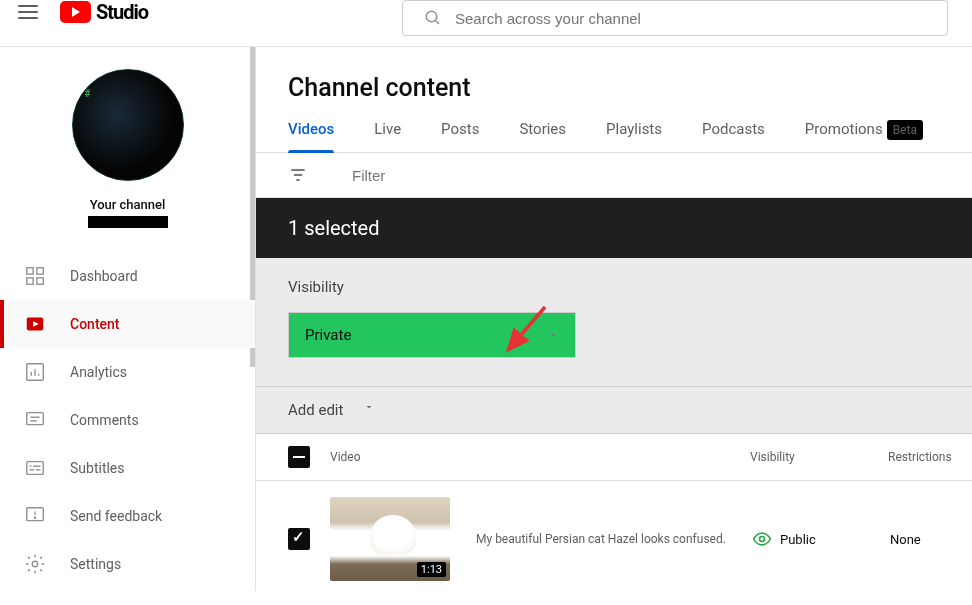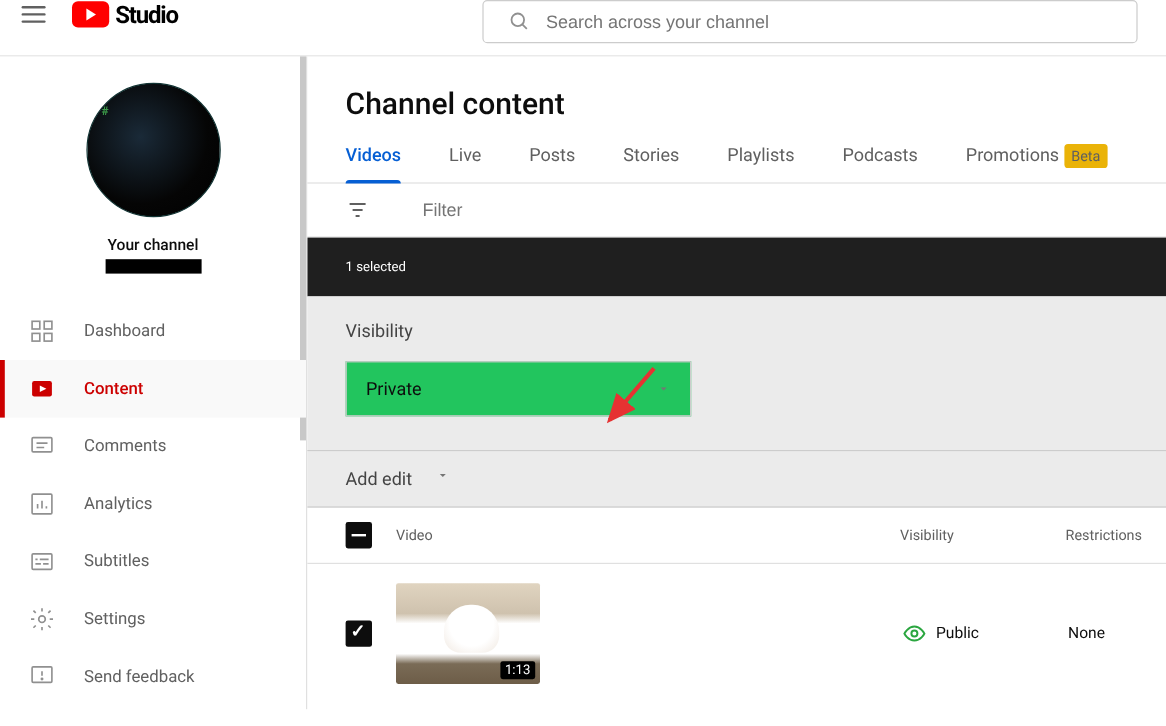--- a/index.html
+++ b/index.html
@@ -32,26 +32,26 @@
     .nav-item.active .nav-label { font-weight: 500; }
     .nav-icon { width: 22px; height: 22px; display: flex; align-items: center; justify-content: center; flex-shrink: 0; }
     
     .main { flex: 1; overflow: hidden; display: flex; flex-direction: column; }
     .page-title { font-size: 25px; font-weight: 500; padding: 26px 32px 18px 32px; }
     
     .tabs { display: flex; padding: 0 32px; border-bottom: 1px solid #e0e0e0; gap: 40px; align-items: center; }
     .tab { padding: 0 0 14px 0; font-size: 15px; color: #606060; cursor: pointer; position: relative; }
     .tab.active { color: #065fd4; font-weight: 500; }
     .tab.active::after { content: ''; position: absolute; bottom: -1px; left: 0; right: 0; height: 3px; background: #065fd4; border-radius: 3px 3px 0 0; }
-    .badge { background: #eab308; font-size: 12px; padding: 3px 6px; border-radius: 3px; color: #606060; margin-left: 4px; }
+    .badge { background: #000000; font-size: 12px; padding: 3px 6px; border-radius: 3px; color: #606060; margin-left: 4px; }
     
     .filter-row { display: flex; align-items: center; padding: 12px 32px; gap: 44px; border-bottom: 1px solid #e0e0e0; }
     .filter-input { border: none; outline: none; font-size: 15px; color: #909090; }
     
-    .selection-bar { background: #1f1f1f; color: #fff; padding: 18px 32px; font-size: 11px; }
+    .selection-bar { background: #1f1f1f; color: #fff; padding: 18px 32px; font-size: 20px; }
     
     .visibility-panel { background: #ebebeb; padding: 20px 32px 28px 32px; border-bottom: 1px solid #ccc; position: relative; }
     .vis-label { font-size: 15px; color: #444; margin-bottom: 16px; }
     .vis-select { width: 288px; height: 46px; background: #22c55e; border: 1px solid #ccc; display: flex; align-items: center; justify-content: space-between; padding: 0 16px; font-size: 15px; color: #0d0d0d; cursor: pointer; }
     
     .add-edit-row { display: flex; align-items: flex-start; padding: 14px 32px; background: #ebebeb; border-bottom: 1px solid #ccc; gap: 20px; font-size: 15px; color: #444; }
     
     .table-header { display: flex; align-items: center; padding: 12px 32px; border-bottom: 1px solid #e0e0e0; font-size: 12px; color: #606060; gap: 20px; }
     .col-check { width: 22px; height: 22px; background: #0d0d0d; border-radius: 2px; position: relative; cursor: pointer; flex-shrink: 0; }
     .col-check::after { content: ''; position: absolute; left: 5px; right: 5px; top: 50%; height: 2px; background: #fff; transform: translateY(-50%); }
@@ -123,68 +123,68 @@
             <svg width="22" height="22" viewBox="0 0 24 24">
               <rect x="3" y="5" width="18" height="14" rx="2" fill="#cc0000"></rect>
               <path d="M10 9 L16 12 L10 15 Z" fill="#fff"></path>
             </svg>
           </span>
         <span class="nav-label">Content</span>
       </li>
       <li class="nav-item">
         <span class="nav-icon">
             <svg width="22" height="22" viewBox="0 0 24 24" fill="none" stroke="#909090" stroke-width="1.5">
-              <rect x="3" y="4" width="18" height="13" rx="1"></rect>
-              <line x1="7" y1="9" x2="17" y2="9"></line>
-              <line x1="7" y1="13" x2="14" y2="13"></line>
-            </svg>
-          </span>
-        <span class="nav-label">Comments</span>
-      </li>
-      <li class="nav-item">
-        <span class="nav-icon">
-            <svg width="22" height="22" viewBox="0 0 24 24" fill="none" stroke="#909090" stroke-width="1.5">
               <rect x="3" y="3" width="18" height="18" rx="1"></rect>
               <line x1="8" y1="16" x2="8" y2="12"></line>
               <line x1="12" y1="16" x2="12" y2="9"></line>
               <line x1="16" y1="16" x2="16" y2="14"></line>
             </svg>
           </span>
         <span class="nav-label">Analytics</span>
+      </li>
+      <li class="nav-item">
+        <span class="nav-icon">
+            <svg width="22" height="22" viewBox="0 0 24 24" fill="none" stroke="#909090" stroke-width="1.5">
+              <rect x="3" y="4" width="18" height="13" rx="1"></rect>
+              <line x1="7" y1="9" x2="17" y2="9"></line>
+              <line x1="7" y1="13" x2="14" y2="13"></line>
+            </svg>
+          </span>
+        <span class="nav-label">Comments</span>
       </li>
       <li class="nav-item">
         <span class="nav-icon">
             <svg width="22" height="22" viewBox="0 0 24 24" fill="none" stroke="#909090" stroke-width="1.5">
               <rect x="3" y="5" width="18" height="14" rx="1"></rect>
               <line x1="6" y1="14" x2="11" y2="14"></line>
               <line x1="13" y1="14" x2="18" y2="14"></line>
               <line x1="6" y1="10" x2="8" y2="10"></line>
               <line x1="10" y1="10" x2="18" y2="10"></line>
             </svg>
           </span>
         <span class="nav-label">Subtitles</span>
       </li>
       <li class="nav-item">
         <span class="nav-icon">
             <svg width="22" height="22" viewBox="0 0 24 24" fill="none" stroke="#909090" stroke-width="1.5">
-              <circle cx="12" cy="12" r="3"></circle>
-              <path d="M12 2v3M12 19v3M4.2 4.2l2.1 2.1M17.7 17.7l2.1 2.1M2 12h3M19 12h3M4.2 19.8l2.1-2.1M17.7 6.3l2.1-2.1"></path>
-            </svg>
-          </span>
-        <span class="nav-label">Settings</span>
-      </li>
-      <li class="nav-item">
-        <span class="nav-icon">
-            <svg width="22" height="22" viewBox="0 0 24 24" fill="none" stroke="#909090" stroke-width="1.5">
               <rect x="3" y="3" width="18" height="14" rx="1"></rect>
               <line x1="12" y1="7" x2="12" y2="11"></line>
               <circle cx="12" cy="14" r="0.6" fill="#909090"></circle>
             </svg>
           </span>
         <span class="nav-label">Send feedback</span>
+      </li>
+      <li class="nav-item">
+        <span class="nav-icon">
+            <svg width="22" height="22" viewBox="0 0 24 24" fill="none" stroke="#909090" stroke-width="1.5">
+              <circle cx="12" cy="12" r="3"></circle>
+              <path d="M12 2v3M12 19v3M4.2 4.2l2.1 2.1M17.7 17.7l2.1 2.1M2 12h3M19 12h3M4.2 19.8l2.1-2.1M17.7 6.3l2.1-2.1"></path>
+            </svg>
+          </span>
+        <span class="nav-label">Settings</span>
       </li>
     </ul>
   </div>
 
   <div class="main">
     <div class="page-title">Channel content</div>
 
     <div class="tabs">
       <div class="tab active">Videos</div>
       <div class="tab">Live</div>
@@ -237,20 +237,21 @@
       <div class="col-visibility-h">Visibility</div>
       <div class="col-restrictions-h">Restrictions</div>
     </div>
 
     <div class="table-row">
       <div class="row-check"></div>
       <div class="thumb">
         <span class="thumb-dur">1:13</span>
       </div>
       <div class="video-meta">
+        <div class="video-desc">My beautiful Persian cat Hazel looks confused.</div>
       </div>
       <div class="row-visibility">
         <span class="eye-icon">
             <svg width="20" height="20" viewBox="0 0 24 24" fill="none" stroke="currentColor" stroke-width="2">
               <path d="M2 12s3.5-7 10-7 10 7 10 7-3.5 7-10 7-10-7-10-7z"></path>
               <circle cx="12" cy="12" r="3"></circle>
             </svg>
           </span>
         <span>Public</span>
       </div>

